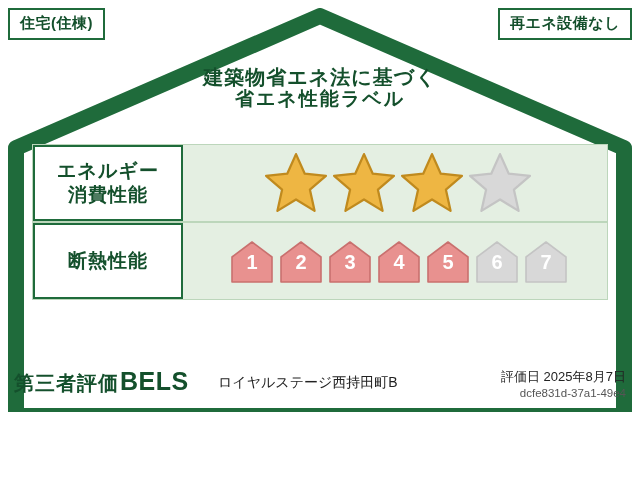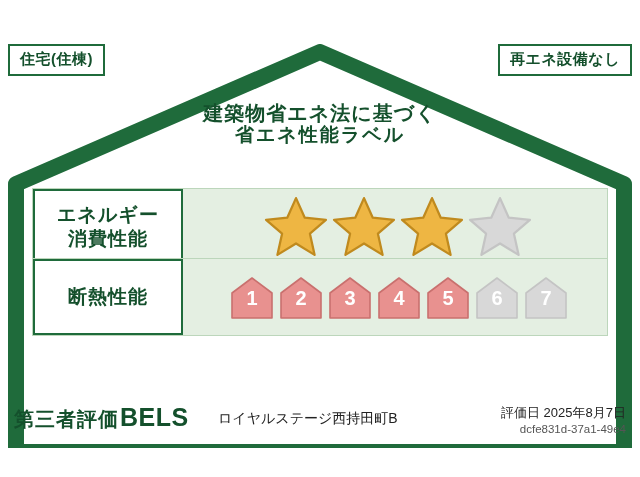--- a/index.html
+++ b/index.html
@@ -9,21 +9,20 @@
   }
   body {
     font-family: "Liberation Sans", sans-serif;
   }
   #label {
     position: relative;
     width: 640px;
     height: 412px;
     background: #ffffff;
     overflow: hidden;
-    margin-top: 36px;
   }
   
   .corner-tag {
     position: absolute;
     top: 8px;
     background: #ffffff;
     border: 2px solid #1f6b3b;
     color: #14502c;
     font-weight: bold;
     font-size: 15px;
@@ -85,21 +84,21 @@
   }
   .perf-row {
     position: absolute;
     left: 0;
     width: 576px;
     height: 78px;
     background: #e4efe2;
     border: 1px solid #bcd6bb;
     box-sizing: border-box;
   }
-  .perf-row.row1 { top: 16px; }
+  .perf-row.row1 { top: 8px; }
   .perf-row.row2 { top: 86px; }
 
   .perf-label {
     position: absolute;
     left: 0px;
     top: 0px;
     width: 150px;
     height: 76px;
     background: #ffffff;
     border: 2px solid #1f6b3b;

